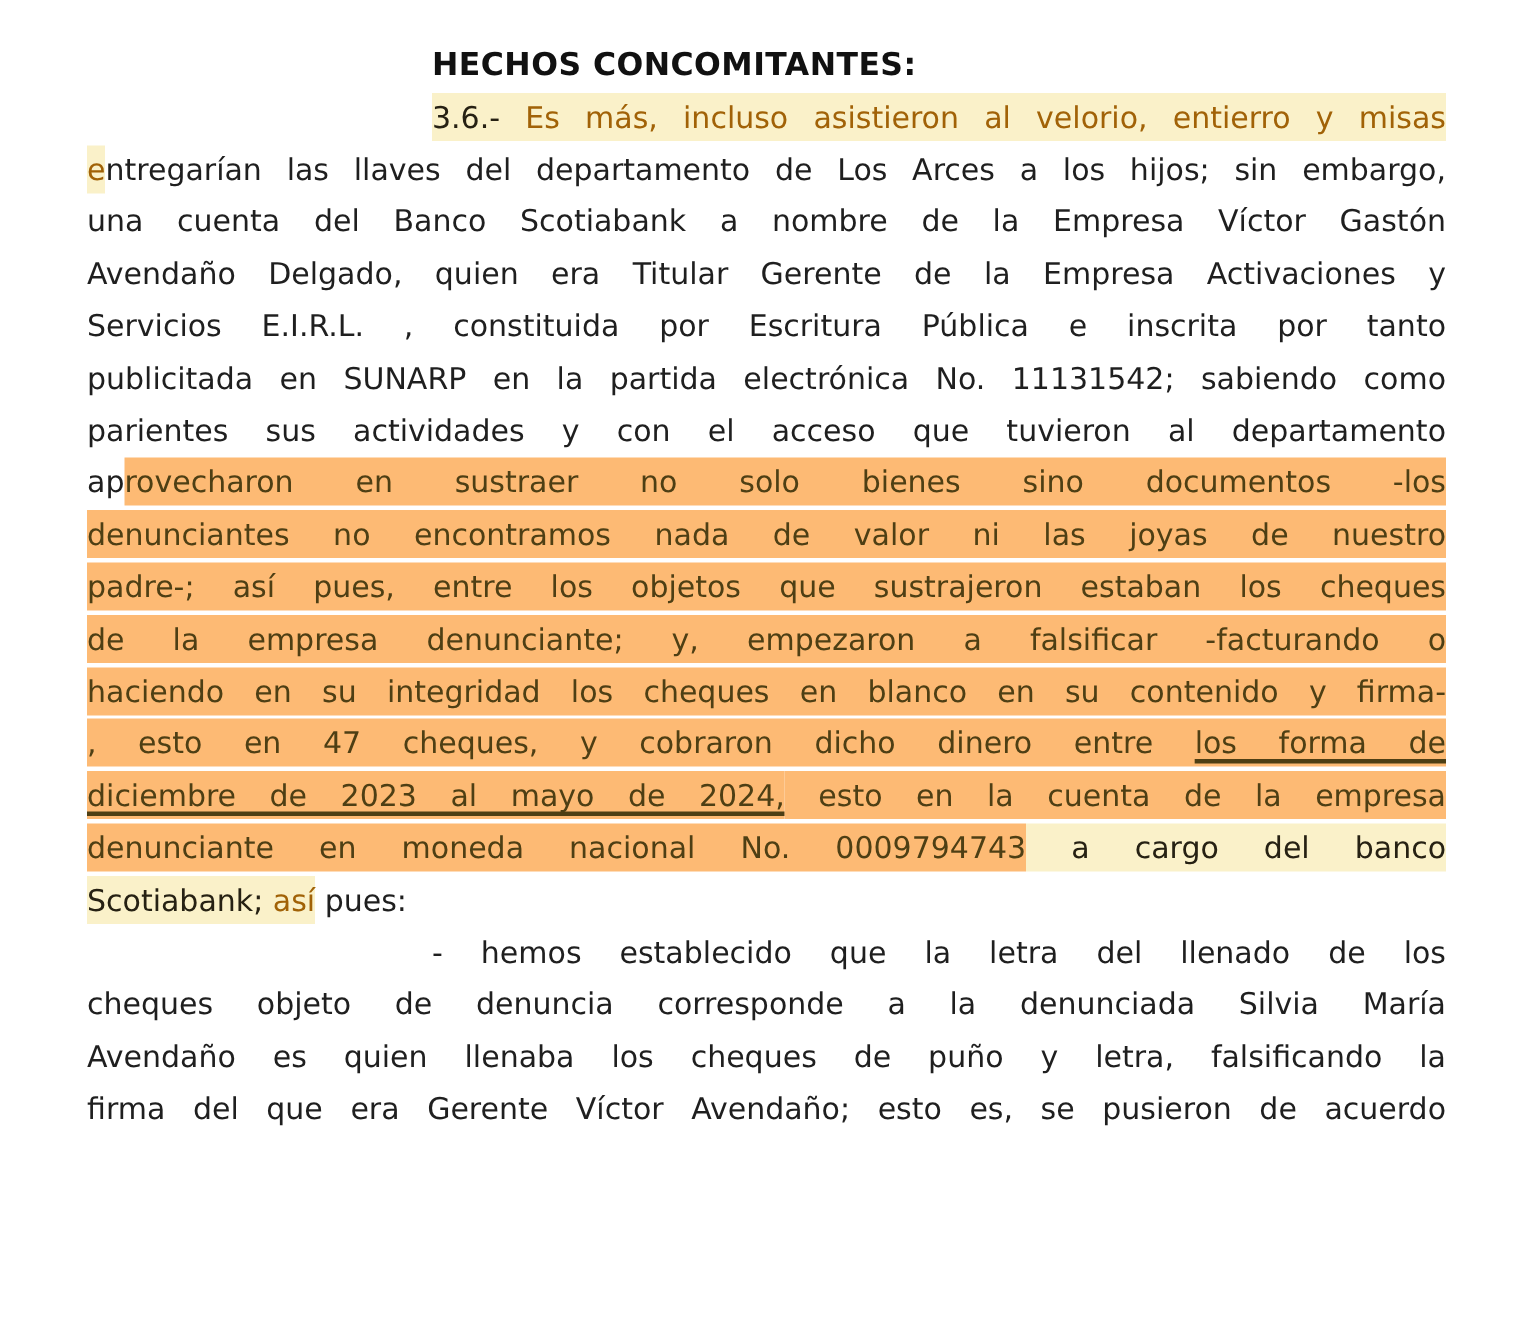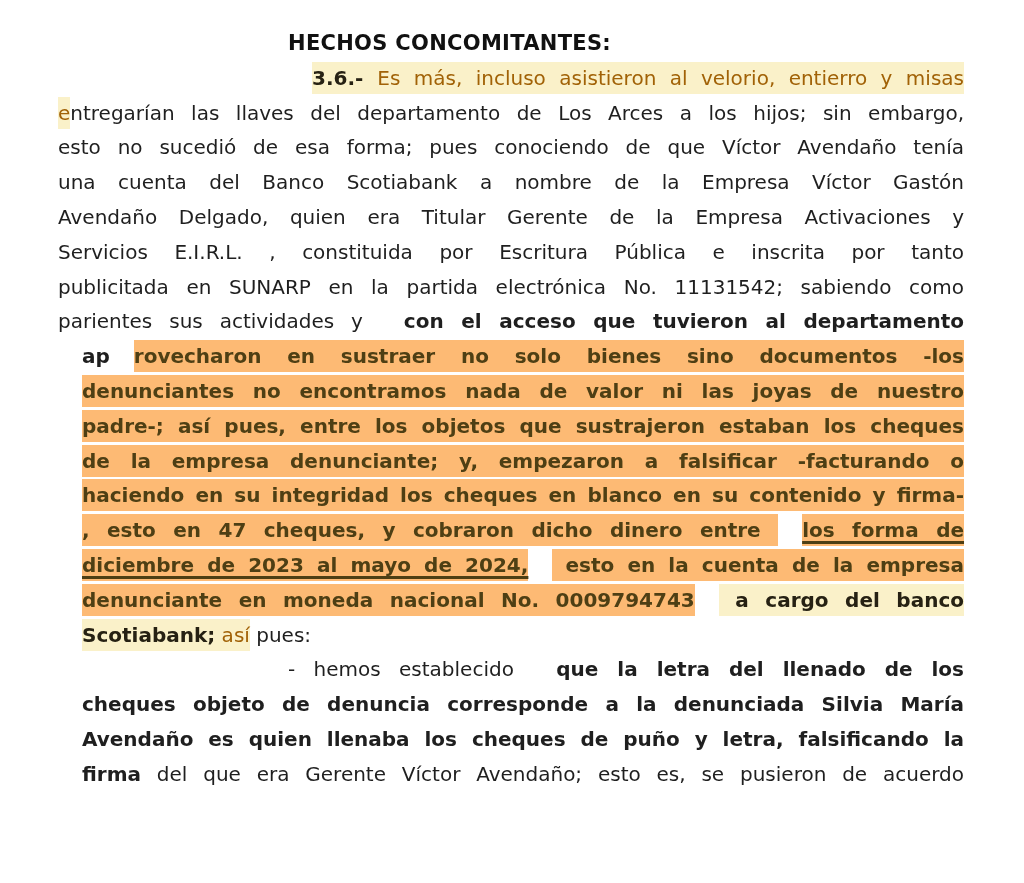--- a/index.html
+++ b/index.html
@@ -26,21 +26,21 @@
   .line.j { text-align-last: justify; }
   .line.ind { padding-left: 230px; }
   .title-line {
     font-size: 21px;
     line-height: 34.8px;
     padding-left: 230px;
     font-weight: bold;
     letter-spacing: 0.3px;
     color: #111111;
   }
-  .b { font-weight: bold; margin-left: 24px; }
+  .b { font-weight: normal; }
   .hl-light {
     background: #faf1c9;
     color: #a16207;
     padding: 4px 0;
   }
   .b.hl-light { color: #262113; }
   .hl-dark {
     background: #fdba74;
     color: #4e3f14;
     padding: 4px 0;
@@ -52,21 +52,20 @@
   }
 </style>
 </head>
 <body>
 
 <div class="page">
   <div class="title-line">HECHOS CONCOMITANTES:</div>
   <div>
       <div class="line j ind"><span class="b hl-light">3.6.- </span><span class="hl-light">Es más, incluso asistieron al velorio, entierro y  misas</span></div>
       <div class="line j"><span class="hl-light">e</span><span class="">ntregarían las llaves del departamento de Los Arces  a los hijos; sin embargo,</span></div>
-      <div class="line j"><span class="">esto no sucedió de esa forma; pues  conociendo de que Víctor Avendaño tenía</span></div>
       <div class="line j"><span class="">una cuenta del Banco Scotiabank a nombre de la Empresa Víctor  Gastón</span></div>
       <div class="line j"><span class="">Avendaño Delgado, quien  era Titular Gerente de la Empresa Activaciones y</span></div>
       <div class="line j"><span class="">Servicios E.I.R.L. , constituida por Escritura Pública e inscrita   por tanto</span></div>
       <div class="line j"><span class="">publicitada en SUNARP en la partida electrónica  No. 11131542; sabiendo como</span></div>
       <div class="line j"><span class="">parientes sus actividades y </span><span class="b">con el acceso que tuvieron al departamento</span></div>
       <div class="line j"><span class="b">ap</span><span class="b hl-dark">rovecharon en sustraer no solo bienes sino documentos -los</span></div>
       <div class="line j"><span class="b hl-dark">denunciantes no encontramos nada de valor ni las joyas de nuestro</span></div>
       <div class="line j"><span class="b hl-dark">padre-; así pues, entre los objetos que sustrajeron estaban los cheques</span></div>
       <div class="line j"><span class="b hl-dark">de la empresa denunciante; y, empezaron a falsificar -facturando o</span></div>
       <div class="line j"><span class="b hl-dark">haciendo en su integridad los cheques en blanco en su contenido y firma-</span></div>

